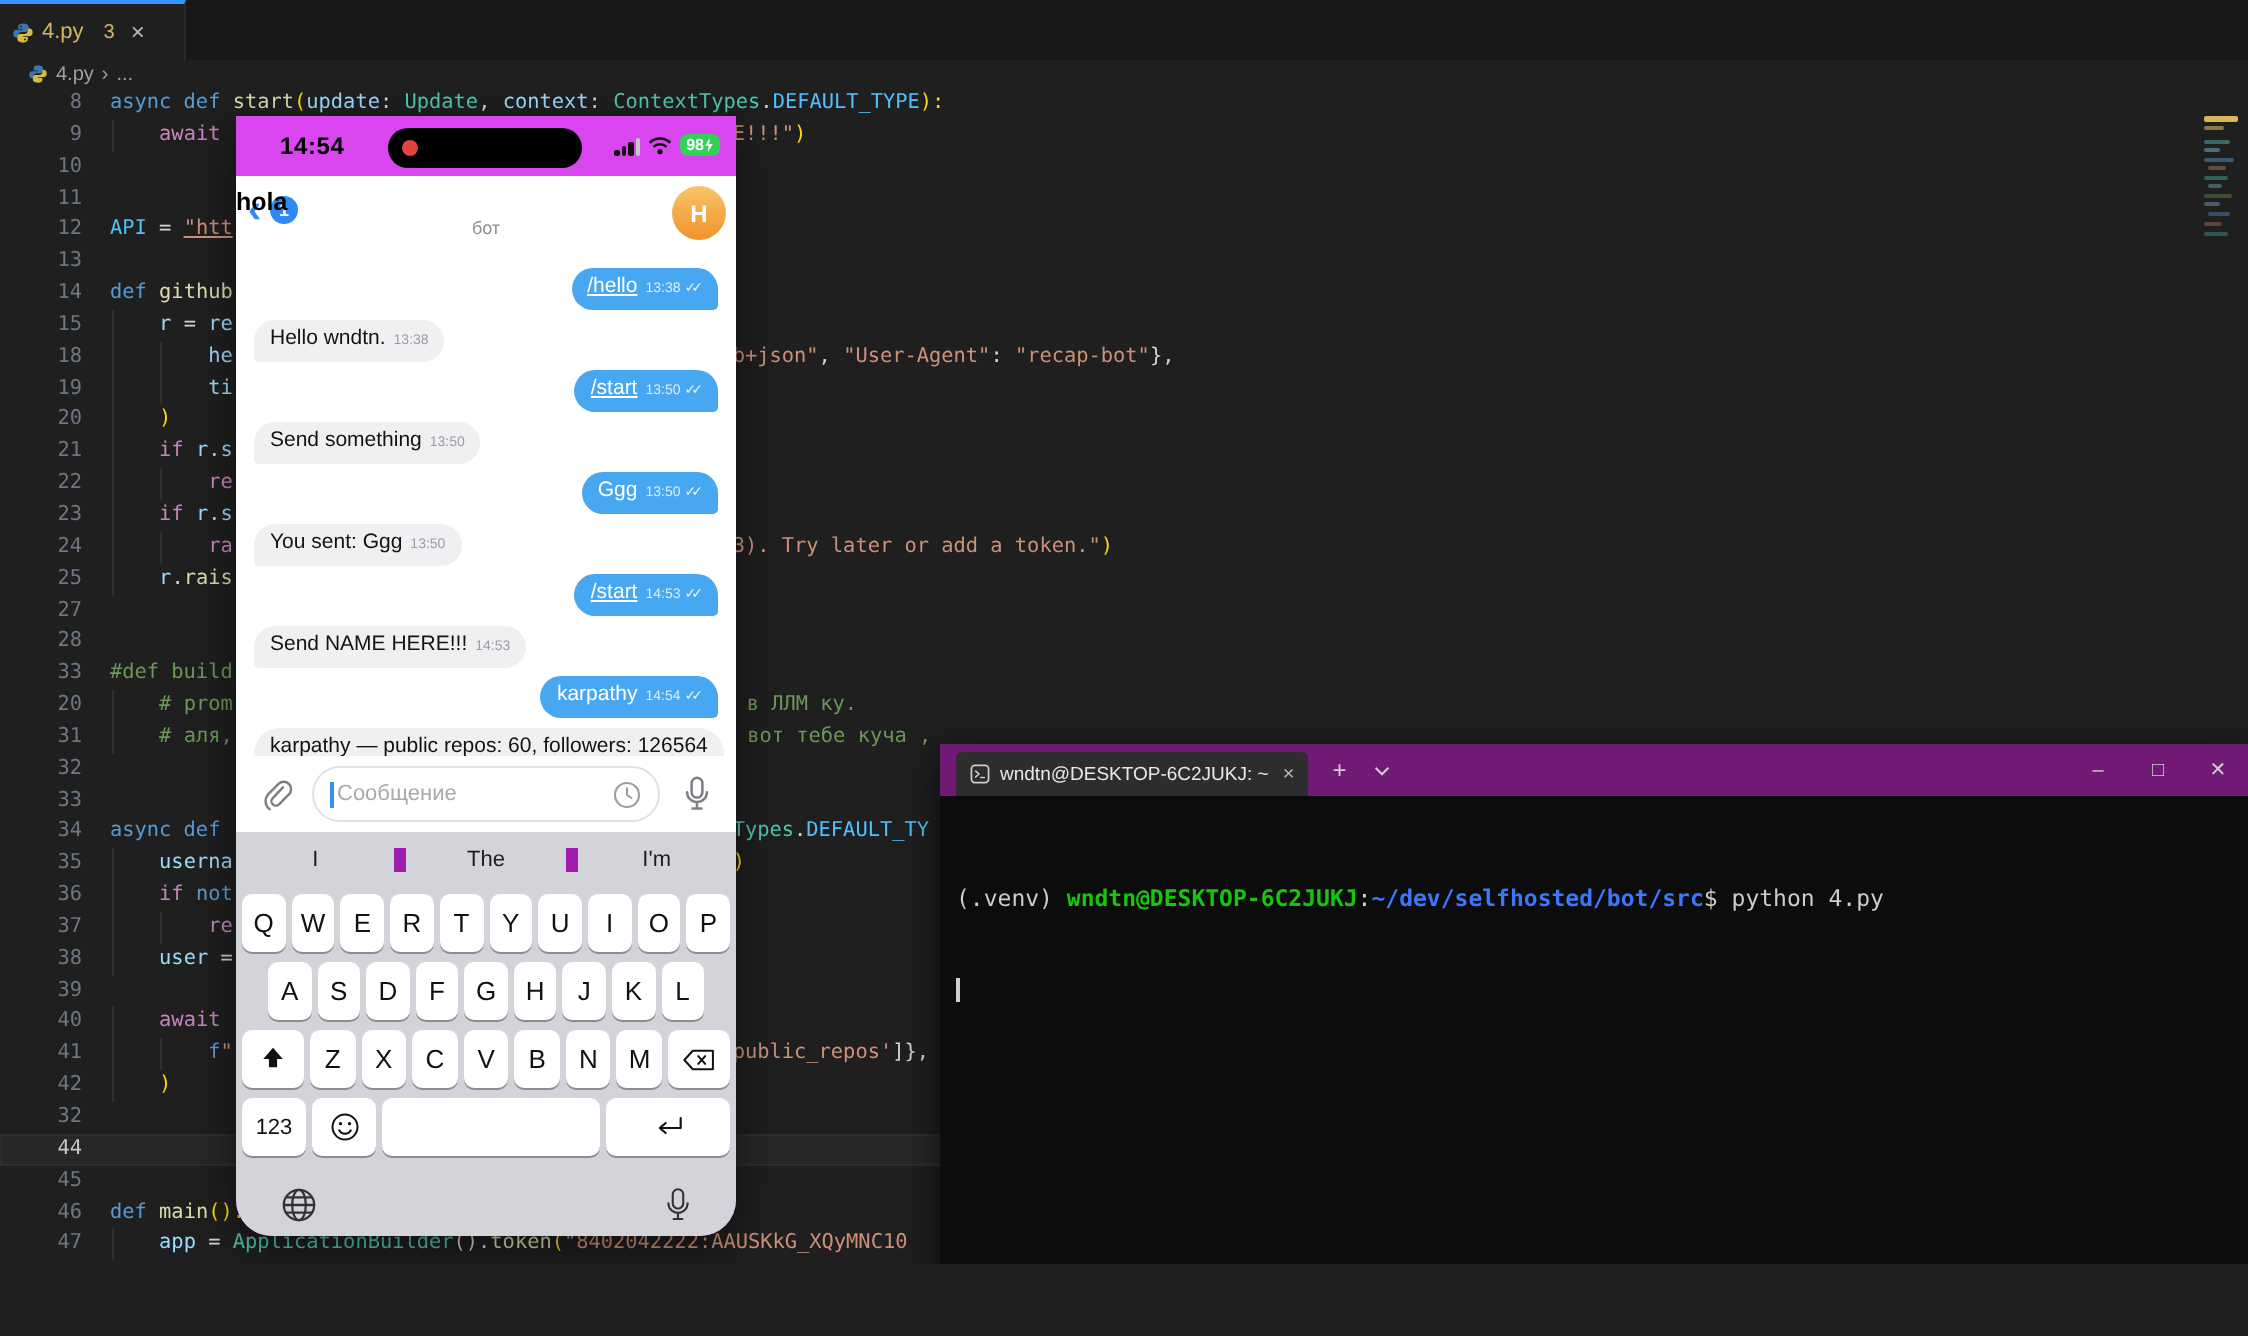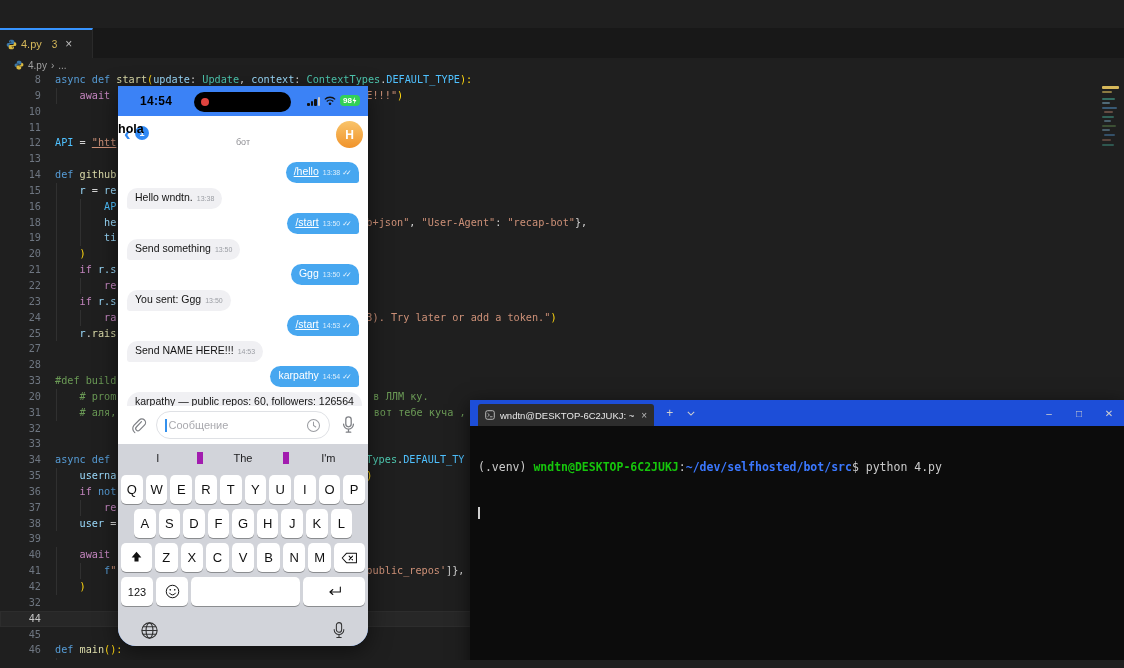--- a/index.html
+++ b/index.html
@@ -1,17 +1,17 @@
 <!DOCTYPE html>
 <html><head>
 <meta charset="utf-8">
 <style>
   html,body{margin:0;padding:0;background:#1f1f1f;width:1124px;height:668px;overflow:hidden;
     font-family:"Liberation Sans",sans-serif;}
-  .screen{position:absolute;inset:0;width:1124px;height:632px;background:#1f1f1f;overflow:hidden;margin-top:28px;}
+  .screen{position:absolute;inset:0;width:1124px;height:632px;background:#1f1f1f;overflow:hidden;}
   
   .tabbar{position:absolute;left:0;top:0;width:1124px;height:30px;background:#181818;border-bottom:1px solid #2a2a2a;}
   .tab{position:absolute;left:0;top:0;width:93px;height:30px;background:#1f1f1f;border-top:2px solid #3794ff;
        border-right:1px solid #2a2a2a;display:flex;align-items:center;padding:0 6px;box-sizing:border-box;gap:4px;}
   .tab .t-title{color:#d6b85a;font-size:11px;}
   .tab .t-badge{color:#d6b85a;font-size:10px;margin-left:6px;}
   .tab .t-close{color:#bbb;font-size:12px;margin-left:4px;cursor:pointer;}
   .breadcrumb{position:absolute;left:0;top:30px;width:1124px;height:14px;background:#1f1f1f;display:flex;
        align-items:center;padding-left:14px;gap:4px;font-size:10px;color:#a0a0a0;}
   .code-area{position:absolute;left:0;top:44px;width:1124px;}
@@ -21,21 +21,21 @@
   .cl.cur{background:rgba(255,255,255,.04);box-shadow:0 0 0 1px #2d2d2d inset;}
   .cl.cur .num{color:#c6c6c6;}
   .gsp{display:inline-block;}
   .guide{position:absolute;top:0;bottom:0;width:1px;background:#303030;}
   .k-kw{color:#C586C0}.k-def{color:#569CD6}.k-fn{color:#DCDCAA}.k-var{color:#9CDCFE}.k-str{color:#CE9178}
   .k-com{color:#6A9955}.k-cls{color:#4EC9B0}.k-cb{color:#4FC1FF}.k-pun{color:#D4D4D4}.k-par{color:#ffd710}
   .u{text-decoration:underline;}
   .minimap{position:absolute;right:0;top:48px;width:24px;height:300px;}
   .mm{position:absolute;height:2px;border-radius:1px;}
   
-  .phone{position:absolute;left:118px;top:58px;width:250px;height:560px;background:#3b82f6;z-index:5;
+  .phone{position:absolute;left:118px;top:58px;width:250px;height:560px;background:#d946ef;z-index:5;
     border-radius:0 0 18px 18px;overflow:hidden;box-shadow:0 6px 22px rgba(0,0,0,.5);color:#000;}
   .statusbar{position:absolute;left:0;top:0;width:100%;height:30px;}
   .sb-time{position:absolute;left:22px;top:8px;font-size:12px;font-weight:bold;letter-spacing:.3px;}
   .island{position:absolute;left:76px;top:6px;width:97px;height:20px;background:#000;border-radius:11px;}
   .rec-dot{position:absolute;left:7px;top:6px;width:8px;height:8px;border-radius:50%;background:#e0443f;}
   .sb-right{position:absolute;right:8px;top:9px;display:flex;align-items:flex-end;gap:4px;}
   .sigbars{display:flex;align-items:flex-end;gap:1px;}
   .sigbars i{display:block;width:2.5px;background:#111;border-radius:1px;}
   .sigbars i.dim{background:#c7c7cc;}
   .batt{background:#32d158;color:#fff;font-size:8px;font-weight:bold;border-radius:4px;
@@ -75,30 +75,30 @@
   .krow{display:flex;gap:3px;padding:0 3px;margin-top:5px;}
   .krow.r2{padding:0 16px;}
   .key{background:#fff;border-radius:5px;box-shadow:0 1px 0 #8b8d90;height:29px;flex:1;
        display:flex;align-items:center;justify-content:center;font-size:13px;color:#111;}
   .key.wfix{flex:0 0 auto;}
   .kb-bottom{position:absolute;left:0;top:170px;width:100%;height:32px;display:flex;align-items:center;
              justify-content:space-between;padding:0 22px;box-sizing:border-box;}
   
   .term{position:absolute;left:470px;top:372px;width:654px;height:296px;background:#0c0c0c;z-index:6;
         box-shadow:0 4px 18px rgba(0,0,0,.6);}
-  .term-titlebar{position:absolute;left:0;top:0;width:100%;height:26px;background:#1d4ed8;display:flex;align-items:center;}
+  .term-titlebar{position:absolute;left:0;top:0;width:100%;height:26px;background:#701a75;display:flex;align-items:center;}
   .term-tab{margin-left:8px;height:22px;margin-top:4px;background:#2d2d2d;border-radius:3px 3px 0 0;display:flex;
             align-items:center;padding:0 7px;gap:5px;max-width:170px;}
   .term-tab .tt{color:#e8e8e8;font-size:9.5px;white-space:nowrap;}
   .term-tab .tx{color:#bbb;font-size:10px;margin-left:2px;}
   .term-plus{color:#cfcfcf;font-size:12px;margin-left:12px;}
   .term-chev{margin-left:14px;display:flex;}
   .term-controls{margin-left:auto;display:flex;height:26px;}
   .tc{width:30px;height:26px;display:flex;align-items:center;justify-content:center;color:#d0d0d0;font-size:10px;}
-  .term-body{position:absolute;left:0;top:26px;right:0;bottom:0;padding:4px 8px;
+  .term-body{position:absolute;left:0;top:26px;right:0;bottom:0;padding:14px 8px;
              font-family:"DejaVu Sans Mono",monospace;font-size:11.5px;line-height:15px;color:#cccccc;white-space:pre;}
   .t-w{color:#cccccc}.t-g{color:#16c60c;font-weight:bold}.t-b{color:#3b78ff;font-weight:bold}
   .tcursor{display:inline-block;width:1.5px;height:12px;background:#cfcfcf;vertical-align:middle;}
   svg{display:block;}
 </style>
 </head>
 <body>
 
 <div class="screen">
 
@@ -126,21 +126,20 @@
 
   <div class="code-area" id="code">
       <div class="cl"><span class="num">8</span><span class="ct"><span class="k-def">async def </span><span class="k-fn">start</span><span class="k-par">(</span><span class="k-var">update</span><span class="k-pun">: </span><span class="k-cls">Update</span><span class="k-pun">, </span><span class="k-var">context</span><span class="k-pun">: </span><span class="k-cls">ContextTypes</span><span class="k-pun">.</span><span class="k-cb">DEFAULT_TYPE</span><span class="k-par">):</span></span></div>
       <div class="cl"><span class="num">9</span><span class="ct"><i class="guide" style="left: 0.5px;"></i><span class="k-pun">    </span><span class="k-kw">await</span><span class="gsp" style="width: 250px;"></span><span class="k-str">RE!!!"</span><span class="k-par">)</span></span></div>
       <div class="cl"><span class="num">10</span><span class="ct"></span></div>
       <div class="cl"><span class="num">11</span><span class="ct"></span></div>
       <div class="cl"><span class="num">12</span><span class="ct"><span class="k-cb">API</span><span class="k-pun"> = </span><span class="k-str u">"htt</span></span></div>
       <div class="cl"><span class="num">13</span><span class="ct"></span></div>
       <div class="cl"><span class="num">14</span><span class="ct"><span class="k-def">def </span><span class="k-fn">github</span></span></div>
       <div class="cl"><span class="num">15</span><span class="ct"><i class="guide" style="left: 0.5px;"></i><span class="k-pun">    </span><span class="k-var">r</span><span class="k-pun"> = </span><span class="k-var">re</span></span></div>
-      <div class="cl"><span class="num">16</span><span class="ct"><i class="guide" style="left: 0.5px;"></i><i class="guide" style="left: 25px;"></i><span class="k-pun">        </span><span class="k-cb">AP</span></span></div>
       <div class="cl"><span class="num">18</span><span class="ct"><i class="guide" style="left: 0.5px;"></i><i class="guide" style="left: 25px;"></i><span class="k-pun">        </span><span class="k-var">he</span><span class="gsp" style="width: 250px;"></span><span class="k-str">b+json"</span><span class="k-pun">, </span><span class="k-str">"User-Agent"</span><span class="k-pun">: </span><span class="k-str">"recap-bot"</span><span class="k-pun">},</span></span></div>
       <div class="cl"><span class="num">19</span><span class="ct"><i class="guide" style="left: 0.5px;"></i><i class="guide" style="left: 25px;"></i><span class="k-pun">        </span><span class="k-var">ti</span></span></div>
       <div class="cl"><span class="num">20</span><span class="ct"><i class="guide" style="left: 0.5px;"></i><span class="k-par">    )</span></span></div>
       <div class="cl"><span class="num">21</span><span class="ct"><i class="guide" style="left: 0.5px;"></i><span class="k-pun">    </span><span class="k-kw">if</span><span class="k-pun"> </span><span class="k-var">r</span><span class="k-var">.s</span></span></div>
       <div class="cl"><span class="num">22</span><span class="ct"><i class="guide" style="left: 0.5px;"></i><i class="guide" style="left: 25px;"></i><span class="k-pun">        </span><span class="k-kw">re</span></span></div>
       <div class="cl"><span class="num">23</span><span class="ct"><i class="guide" style="left: 0.5px;"></i><span class="k-pun">    </span><span class="k-kw">if</span><span class="k-pun"> </span><span class="k-var">r</span><span class="k-var">.s</span></span></div>
       <div class="cl"><span class="num">24</span><span class="ct"><i class="guide" style="left: 0.5px;"></i><i class="guide" style="left: 25px;"></i><span class="k-pun">        </span><span class="k-kw">ra</span><span class="gsp" style="width: 250px;"></span><span class="k-str">3). Try later or add a token."</span><span class="k-par">)</span></span></div>
       <div class="cl"><span class="num">25</span><span class="ct"><i class="guide" style="left: 0.5px;"></i><span class="k-pun">    </span><span class="k-var">r</span><span class="k-pun">.</span><span class="k-fn">rais</span></span></div>
       <div class="cl"><span class="num">27</span><span class="ct"></span></div>
       <div class="cl"><span class="num">28</span><span class="ct"></span></div>

